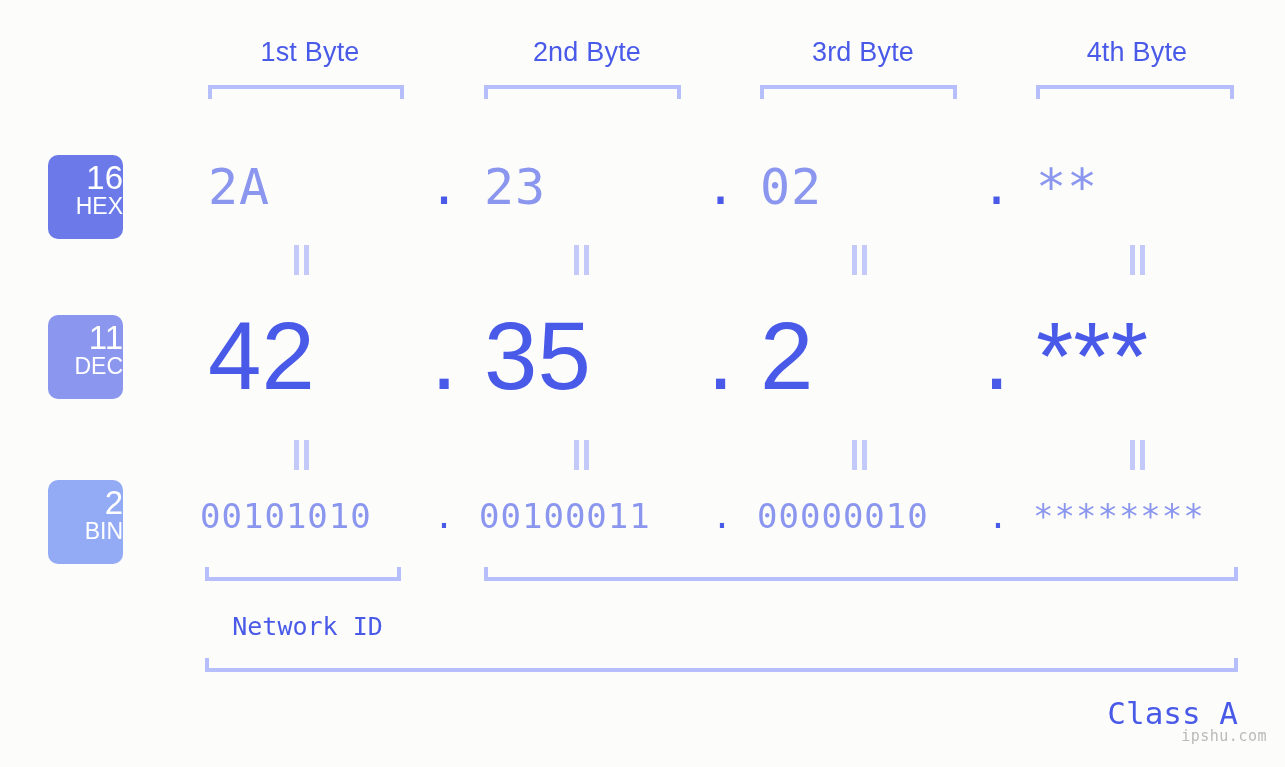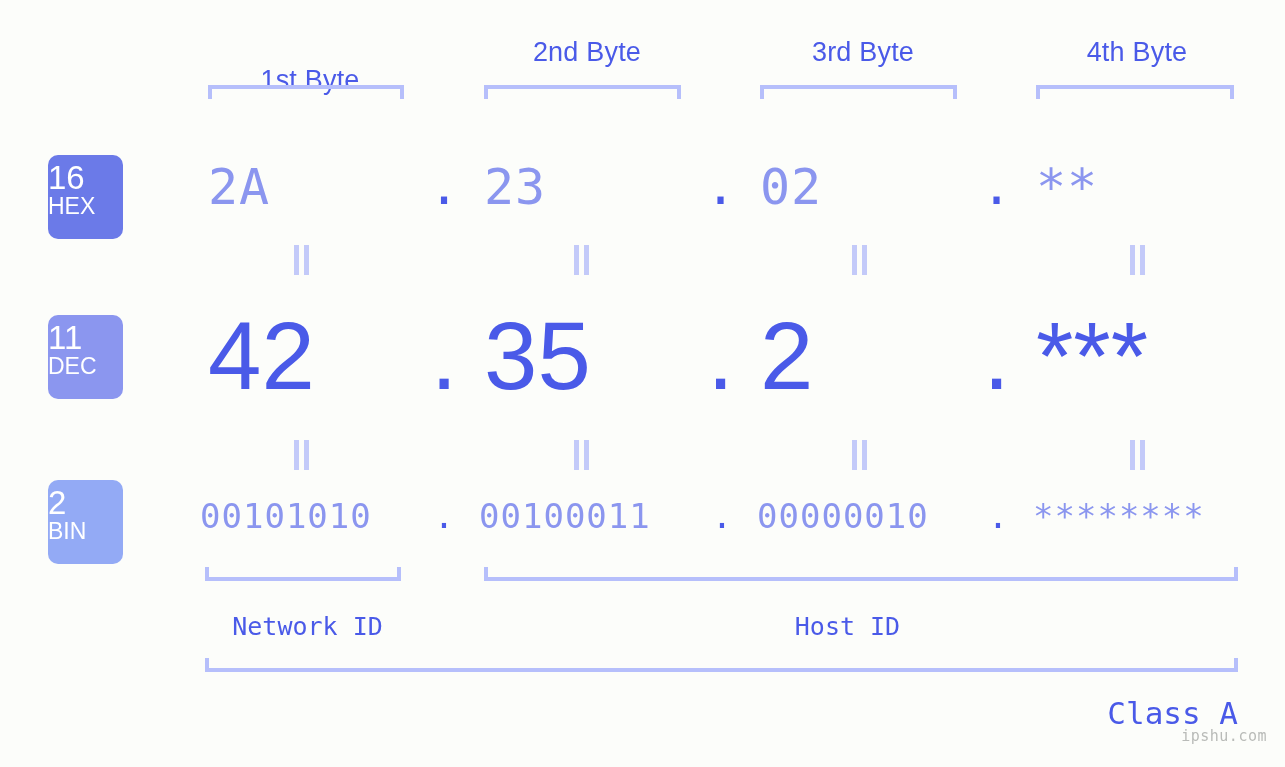--- a/index.html
+++ b/index.html
@@ -57,21 +57,21 @@
     box-sizing: border-box;
   }
 
   
   .badge {
     position: absolute;
     left: 48px;
     width: 75px;
     border-radius: 10px;
     color: #ffffff;
-    text-align: left;
+    text-align: right;
     box-sizing: border-box;
     padding-top: 6px;
   }
   .badge .num {
     display: block;
     font-size: 33px;
     line-height: 34px;
     font-weight: 400;
   }
   .badge .abbr {
@@ -192,21 +192,21 @@
     color: #b9bbb8;
     font-family: "DejaVu Sans Mono", monospace;
     letter-spacing: 0.5px;
   }
 </style>
 </head>
 <body>
 
 <div class="stage">
 
-  <div class="byte-label" style="left:195px; width:230px;margin-top:28px;">1st Byte</div>
+  <div class="byte-label" style="left:195px; width:230px;">1st Byte</div>
   <div class="byte-label" style="left:472px; width:230px;">2nd Byte</div>
   <div class="byte-label" style="left:748px; width:230px;">3rd Byte</div>
   <div class="byte-label" style="left:1022px; width:230px;">4th Byte</div>
 
   <div class="bracket-down" style="left:208px; top:85px; width:196px;"></div>
   <div class="bracket-down" style="left:484px; top:85px; width:197px;"></div>
   <div class="bracket-down" style="left:760px; top:85px; width:197px;"></div>
   <div class="bracket-down" style="left:1036px; top:85px; width:198px;"></div>
 
   <div class="badge badge-hex">
@@ -283,21 +283,20 @@
     <div class="dot" style="left:684px; width:76px;">.</div>
     <div class="cell" style="left:757px; width:205px;">00000010</div>
     <div class="dot" style="left:960px; width:76px;">.</div>
     <div class="cell" style="left:1033px; width:205px;">********</div>
   </div>
 
   <div class="bracket-up" style="left:205px; top:567px; width:196px;"></div>
   <div class="bracket-up" style="left:484px; top:567px; width:754px;"></div>
 
   <div class="section-label" style="left:205px; top:612px; width:205px;">Network ID</div>
-  <div class="section-label" style="left:700px; top:612px; width:295px;">Host ID</div>
 
   <div class="bracket-up" style="left:205px; top:658px; width:1033px;"></div>
 
   <div class="class-label" style="left:205px; top:695px; width:1033px;">Class A</div>
 
   <div class="watermark">ipshu.com</div>
 
 </div>
 
 </body></html>

